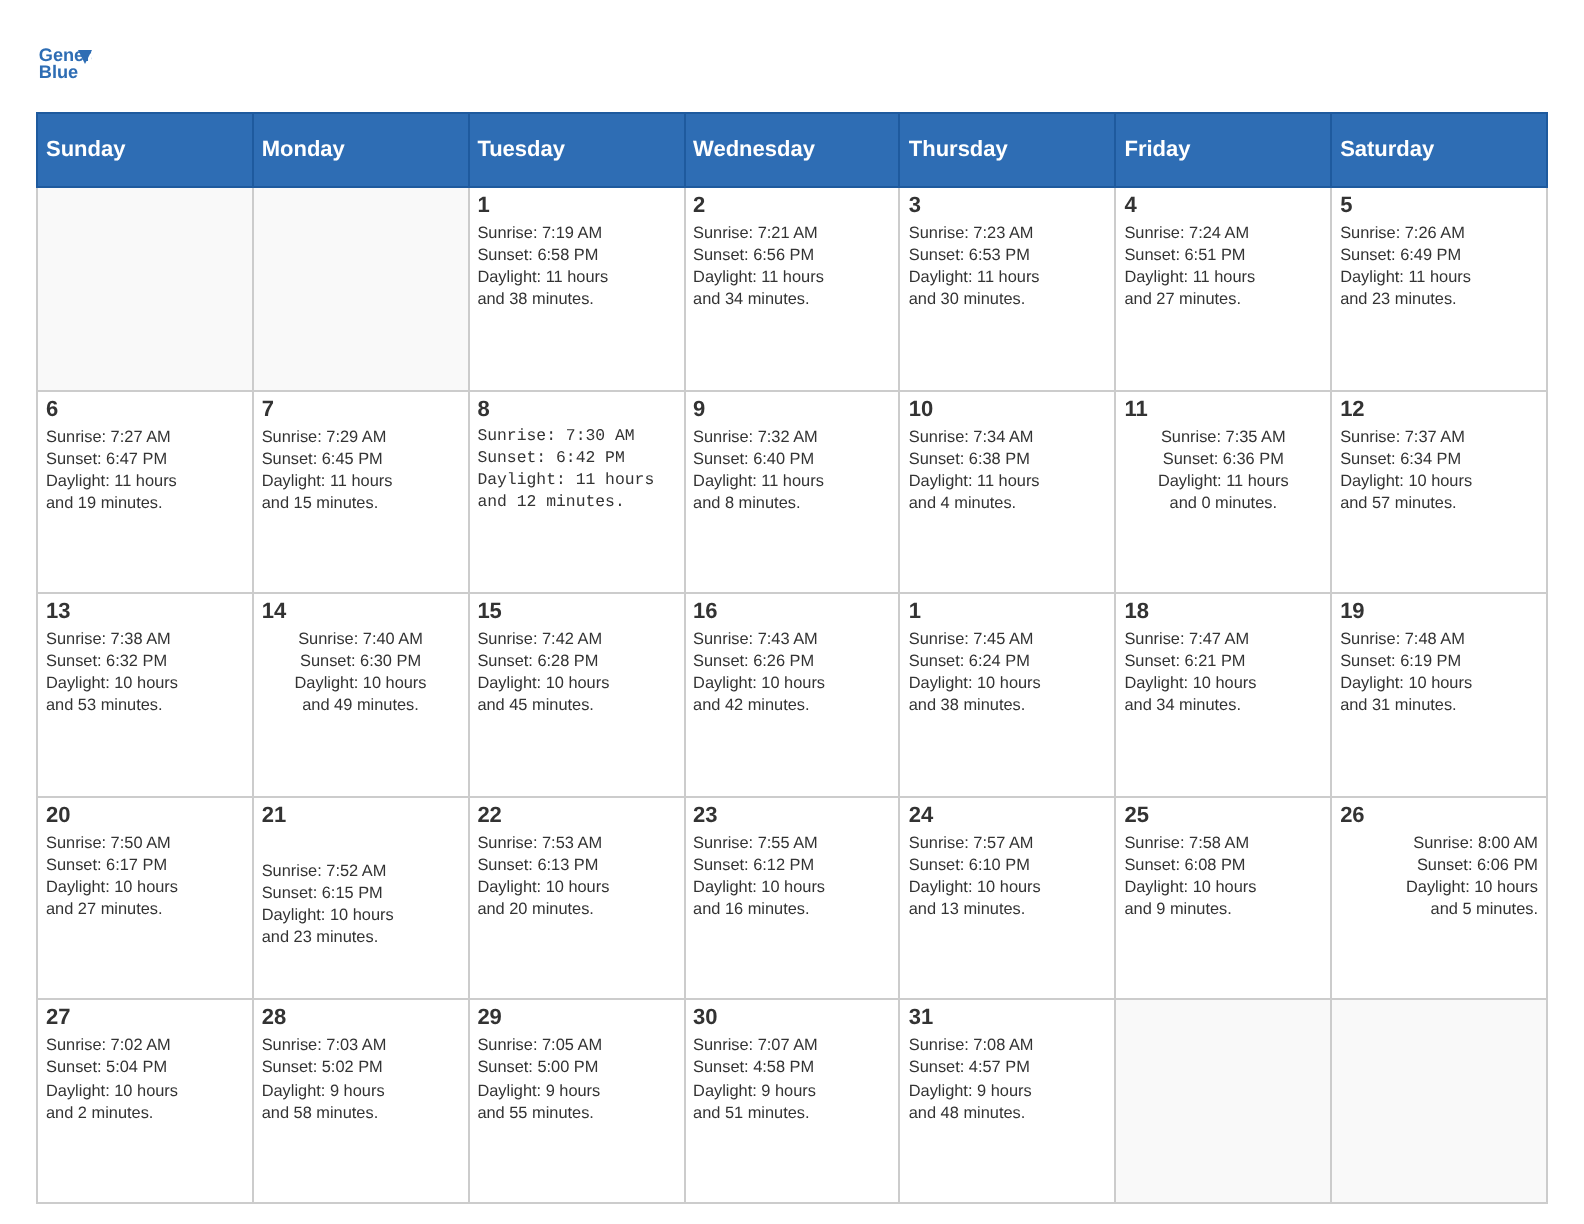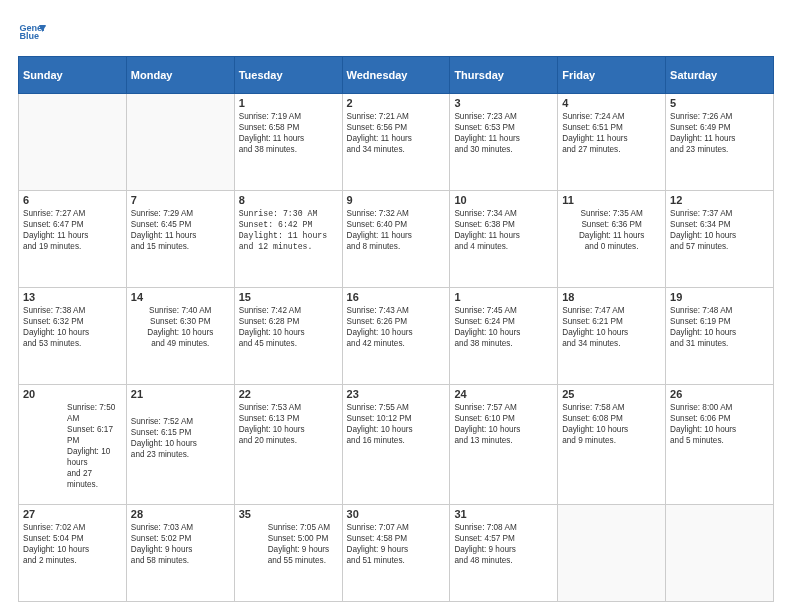--- a/index.html
+++ b/index.html
@@ -253,21 +253,21 @@
             <span class="day-number">19</span>
             <div class="cell-text" style="white-space: pre-line;">Sunrise: 7:48 AM
 Sunset: 6:19 PM
 Daylight: 10 hours
 and 31 minutes.</div>
           </td>
         </tr>
         <tr>
           <td>
             <span class="day-number">20</span>
-            <div class="cell-text" style="white-space: pre-line; margin-left: 44px;">Sunrise: 7:50 AM
+            <div class="cell-text" style="white-space: pre-line;">Sunrise: 7:50 AM
 Sunset: 6:17 PM
 Daylight: 10 hours
 and 27 minutes.</div>
           </td>
           <td>
             <span class="day-number">21</span>
             <div class="cell-text" style="white-space: pre-line; margin-top: 16px;">Sunrise: 7:52 AM
 Sunset: 6:15 PM
 Daylight: 10 hours
 and 23 minutes.</div>
@@ -275,41 +275,41 @@
           <td>
             <span class="day-number">22</span>
             <div class="cell-text" style="white-space: pre-line;">Sunrise: 7:53 AM
 Sunset: 6:13 PM
 Daylight: 10 hours
 and 20 minutes.</div>
           </td>
           <td>
             <span class="day-number">23</span>
             <div class="cell-text" style="white-space: pre-line;">Sunrise: 7:55 AM
-Sunset: 10:12 PM
+Sunset: 6:12 PM
 Daylight: 10 hours
 and 16 minutes.</div>
           </td>
           <td>
             <span class="day-number">24</span>
             <div class="cell-text" style="white-space: pre-line;">Sunrise: 7:57 AM
 Sunset: 6:10 PM
 Daylight: 10 hours
 and 13 minutes.</div>
           </td>
           <td>
             <span class="day-number">25</span>
             <div class="cell-text" style="white-space: pre-line;">Sunrise: 7:58 AM
 Sunset: 6:08 PM
 Daylight: 10 hours
 and 9 minutes.</div>
           </td>
           <td>
             <span class="day-number">26</span>
-            <div class="cell-text" style="white-space: pre-line;">Sunrise: 8:00 AM
+            <div class="cell-text" style="white-space: pre-line; text-align: right;">Sunrise: 8:00 AM
 Sunset: 6:06 PM
 Daylight: 10 hours
 and 5 minutes.</div>
           </td>
         </tr>
         <tr>
           <td>
             <span class="day-number">27</span>
             <div class="cell-text" style="white-space: pre-line;">Sunrise: 7:02 AM
 Sunset: 5:04 PM
@@ -317,22 +317,22 @@
 and 2 minutes.</div>
           </td>
           <td>
             <span class="day-number">28</span>
             <div class="cell-text" style="white-space: pre-line;">Sunrise: 7:03 AM
 Sunset: 5:02 PM
 Daylight: 9 hours
 and 58 minutes.</div>
           </td>
           <td>
-            <span class="day-number">35</span>
-            <div class="cell-text" style="white-space: pre-line; margin-left: 29px;">Sunrise: 7:05 AM
+            <span class="day-number">29</span>
+            <div class="cell-text" style="white-space: pre-line;">Sunrise: 7:05 AM
 Sunset: 5:00 PM
 Daylight: 9 hours
 and 55 minutes.</div>
           </td>
           <td>
             <span class="day-number">30</span>
             <div class="cell-text" style="white-space: pre-line;">Sunrise: 7:07 AM
 Sunset: 4:58 PM
 Daylight: 9 hours
 and 51 minutes.</div>

